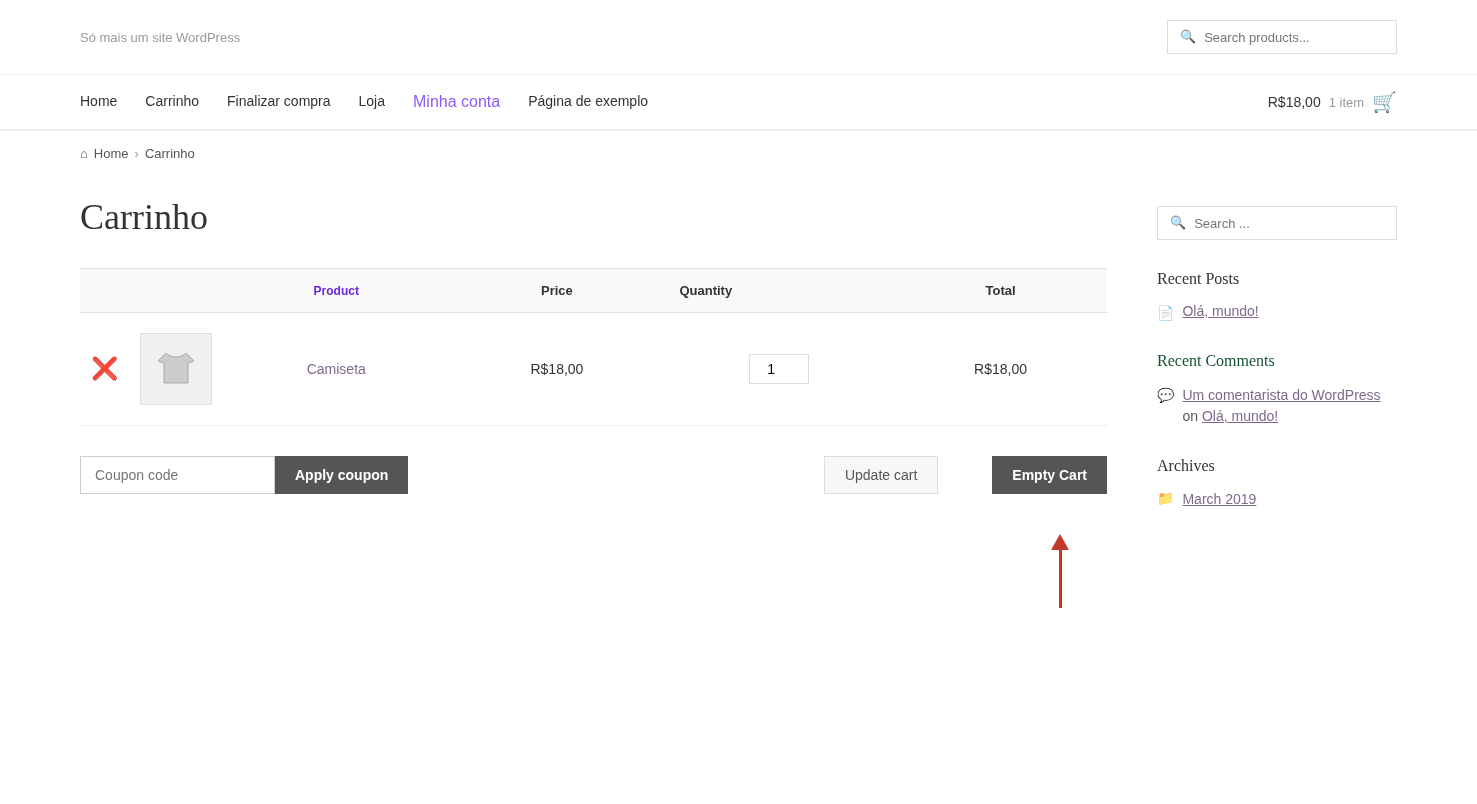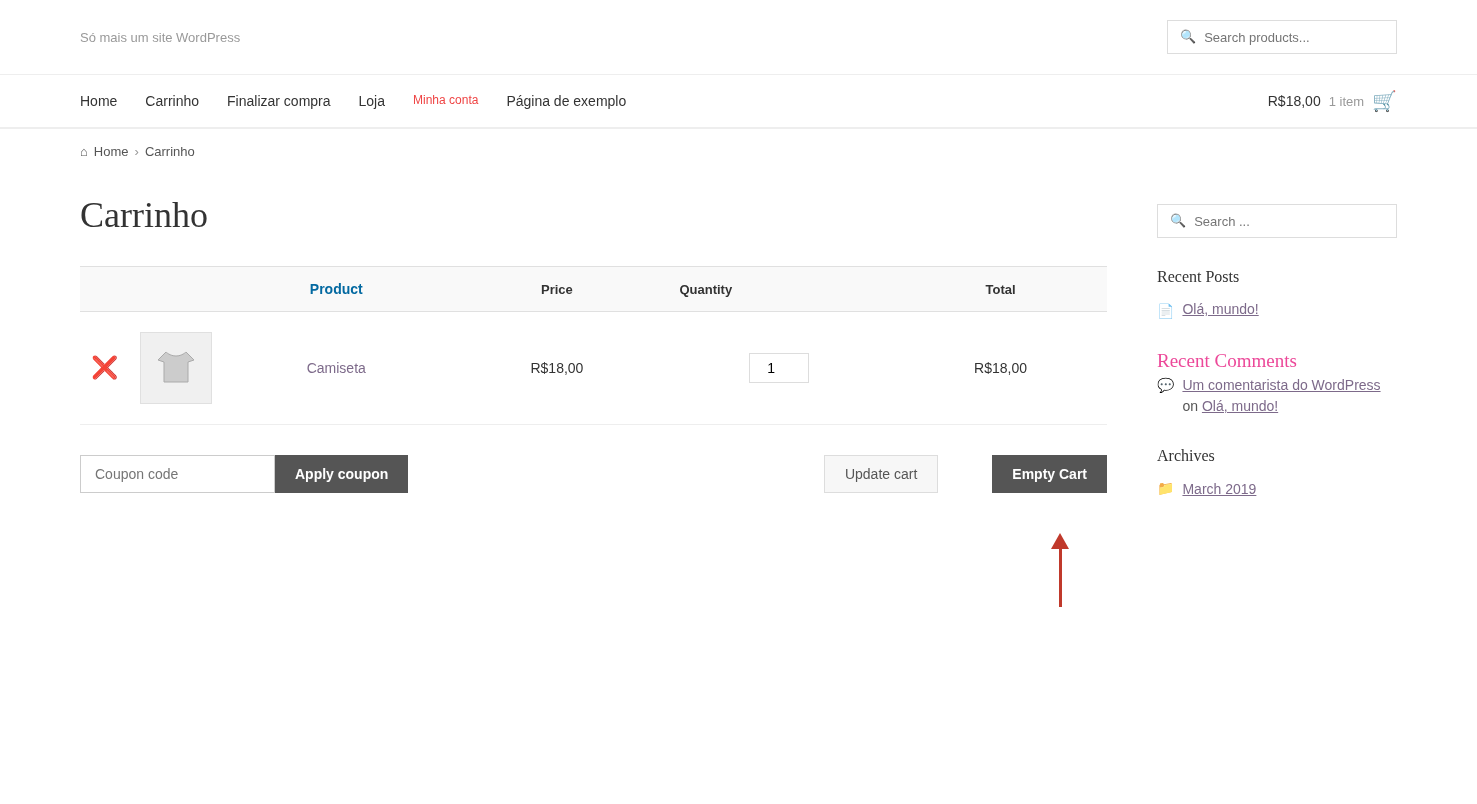--- a/index.html
+++ b/index.html
@@ -17,21 +17,21 @@
     <input type="text" style="border: none; outline: none; font-size: 13px; color: rgb(153, 153, 153); width: 100%; font-family: Arial, sans-serif;" placeholder="Search products...">
   </div>
 </div>
 
 <nav style="display:flex; align-items:center; justify-content:space-between; padding:0 80px; border-bottom:1px solid #eee;">
   <div style="display:flex; gap:28px;">
     <a href="#" style="text-decoration:none; color:#333; font-size:14px; font-family:Arial,sans-serif; padding:18px 0; display:block;">Home</a>
     <a href="#" style="text-decoration:none; color:#333; font-size:14px; font-family:Arial,sans-serif; padding:18px 0; display:block;">Carrinho</a>
     <a href="#" style="text-decoration:none; color:#333; font-size:14px; font-family:Arial,sans-serif; padding:18px 0; display:block;">Finalizar compra</a>
     <a href="#" style="text-decoration:none; color:#333; font-size:14px; font-family:Arial,sans-serif; padding:18px 0; display:block;">Loja</a>
-    <a href="#" style="text-decoration:none; color:#ef4444; font-size:12px; font-family:Arial,sans-serif; padding:18px 0; display:block;">Minha conta</a>
+    <a href="#" style="text-decoration:none; color:#8b5cf6; font-size:16px; font-family:Arial,sans-serif; padding:18px 0; display:block;">Minha conta</a>
     <a href="#" style="text-decoration:none; color:#333; font-size:14px; font-family:Arial,sans-serif; padding:18px 0; display:block;">Página de exemplo</a>
   </div>
   <div style="display:flex; align-items:center; gap:8px; cursor:pointer;">
     <span style="font-size:14px; font-family:Arial,sans-serif; color:#333;">R$18,00</span>
     <span style="font-size:13px; color:#999; font-family:Arial,sans-serif;">1 item</span>
     <span style="font-size:20px; color:#555;">🛒</span>
   </div>
 </nav>
 
 <hr style="border:none; border-top:1px solid #eee;">
@@ -46,21 +46,21 @@
 <div style="display:flex; padding:20px 80px; gap:50px; align-items:flex-start;">
 
   <div style="flex:1; min-width:0;">
     <h1 style="font-size:36px; font-weight:normal; font-family:Georgia,serif; color:#333; margin-bottom:30px;">Carrinho</h1>
 
     <table style="width:100%; border-collapse:collapse; margin-bottom:30px;">
       <thead>
         <tr style="background:#f9f9f9; border-top:1px solid #e0e0e0; border-bottom:1px solid #e0e0e0;">
           <th style="width:50px; padding:14px 10px;"></th>
           <th style="width:90px; padding:14px 10px;"></th>
-          <th style="padding:14px 16px; font-size:14px; font-weight:bold; font-family:Arial,sans-serif; color:#0369a1; text-align:center;">Product</th>
+          <th style="padding:14px 16px; font-size:12px; font-weight:bold; font-family:Arial,sans-serif; color:#6d28d9; text-align:center;">Product</th>
           <th style="padding:14px 16px; font-size:13px; font-weight:bold; font-family:Arial,sans-serif; color:#333; text-align:center;">Price</th>
           <th style="padding:14px 16px; font-size:13px; font-weight:bold; font-family:Arial,sans-serif; color:#333; text-align:left;">Quantity</th>
           <th style="padding:14px 16px; font-size:13px; font-weight:bold; font-family:Arial,sans-serif; color:#333; text-align:center;">Total</th>
         </tr>
       </thead>
       <tbody>
         <tr style="border-bottom:1px solid #eee;">
           <td style="padding:20px 10px; text-align:center; vertical-align:middle;">
             <span style="color:#e74c3c; font-size:22px; cursor:pointer; display:inline-block;">❌</span>
           </td>
@@ -114,21 +114,21 @@
 
     <div style="margin-bottom:30px;">
       <h3 style="font-size:16px; font-family:Georgia,serif; font-weight:normal; margin-bottom:15px; color:#333;">Recent Posts</h3>
       <div style="display:flex; align-items:flex-start; gap:8px; margin-bottom:10px;">
         <span style="color:#555; font-size:14px; margin-top:2px;">📄</span>
         <a href="#" style="color:#7d6a8a; text-decoration:underline; font-size:14px; font-family:Arial,sans-serif;">Olá, mundo!</a>
       </div>
     </div>
 
     <div style="margin-bottom:30px;">
-      <h3 style="font-size:19px; font-family:Georgia,serif; font-weight:normal; margin-bottom:3px; color:#ec4899;">Recent Comments</h3>
+      <h3 style="font-size:16px; font-family:Georgia,serif; font-weight:normal; margin-bottom:15px; color:#14532d;">Recent Comments</h3>
       <div style="display:flex; align-items:flex-start; gap:8px; margin-bottom:10px;">
         <span style="color:#555; font-size:14px; margin-top:2px;">💬</span>
         <span style="font-size:14px; font-family:Arial,sans-serif; line-height:1.5; color:#555;">
           <a href="#" style="color:#7d6a8a; text-decoration:underline;">Um comentarista do WordPress</a>
           <span> on </span>
           <a href="#" style="color:#7d6a8a; text-decoration:underline;">Olá, mundo!</a>
         </span>
       </div>
     </div>
 

